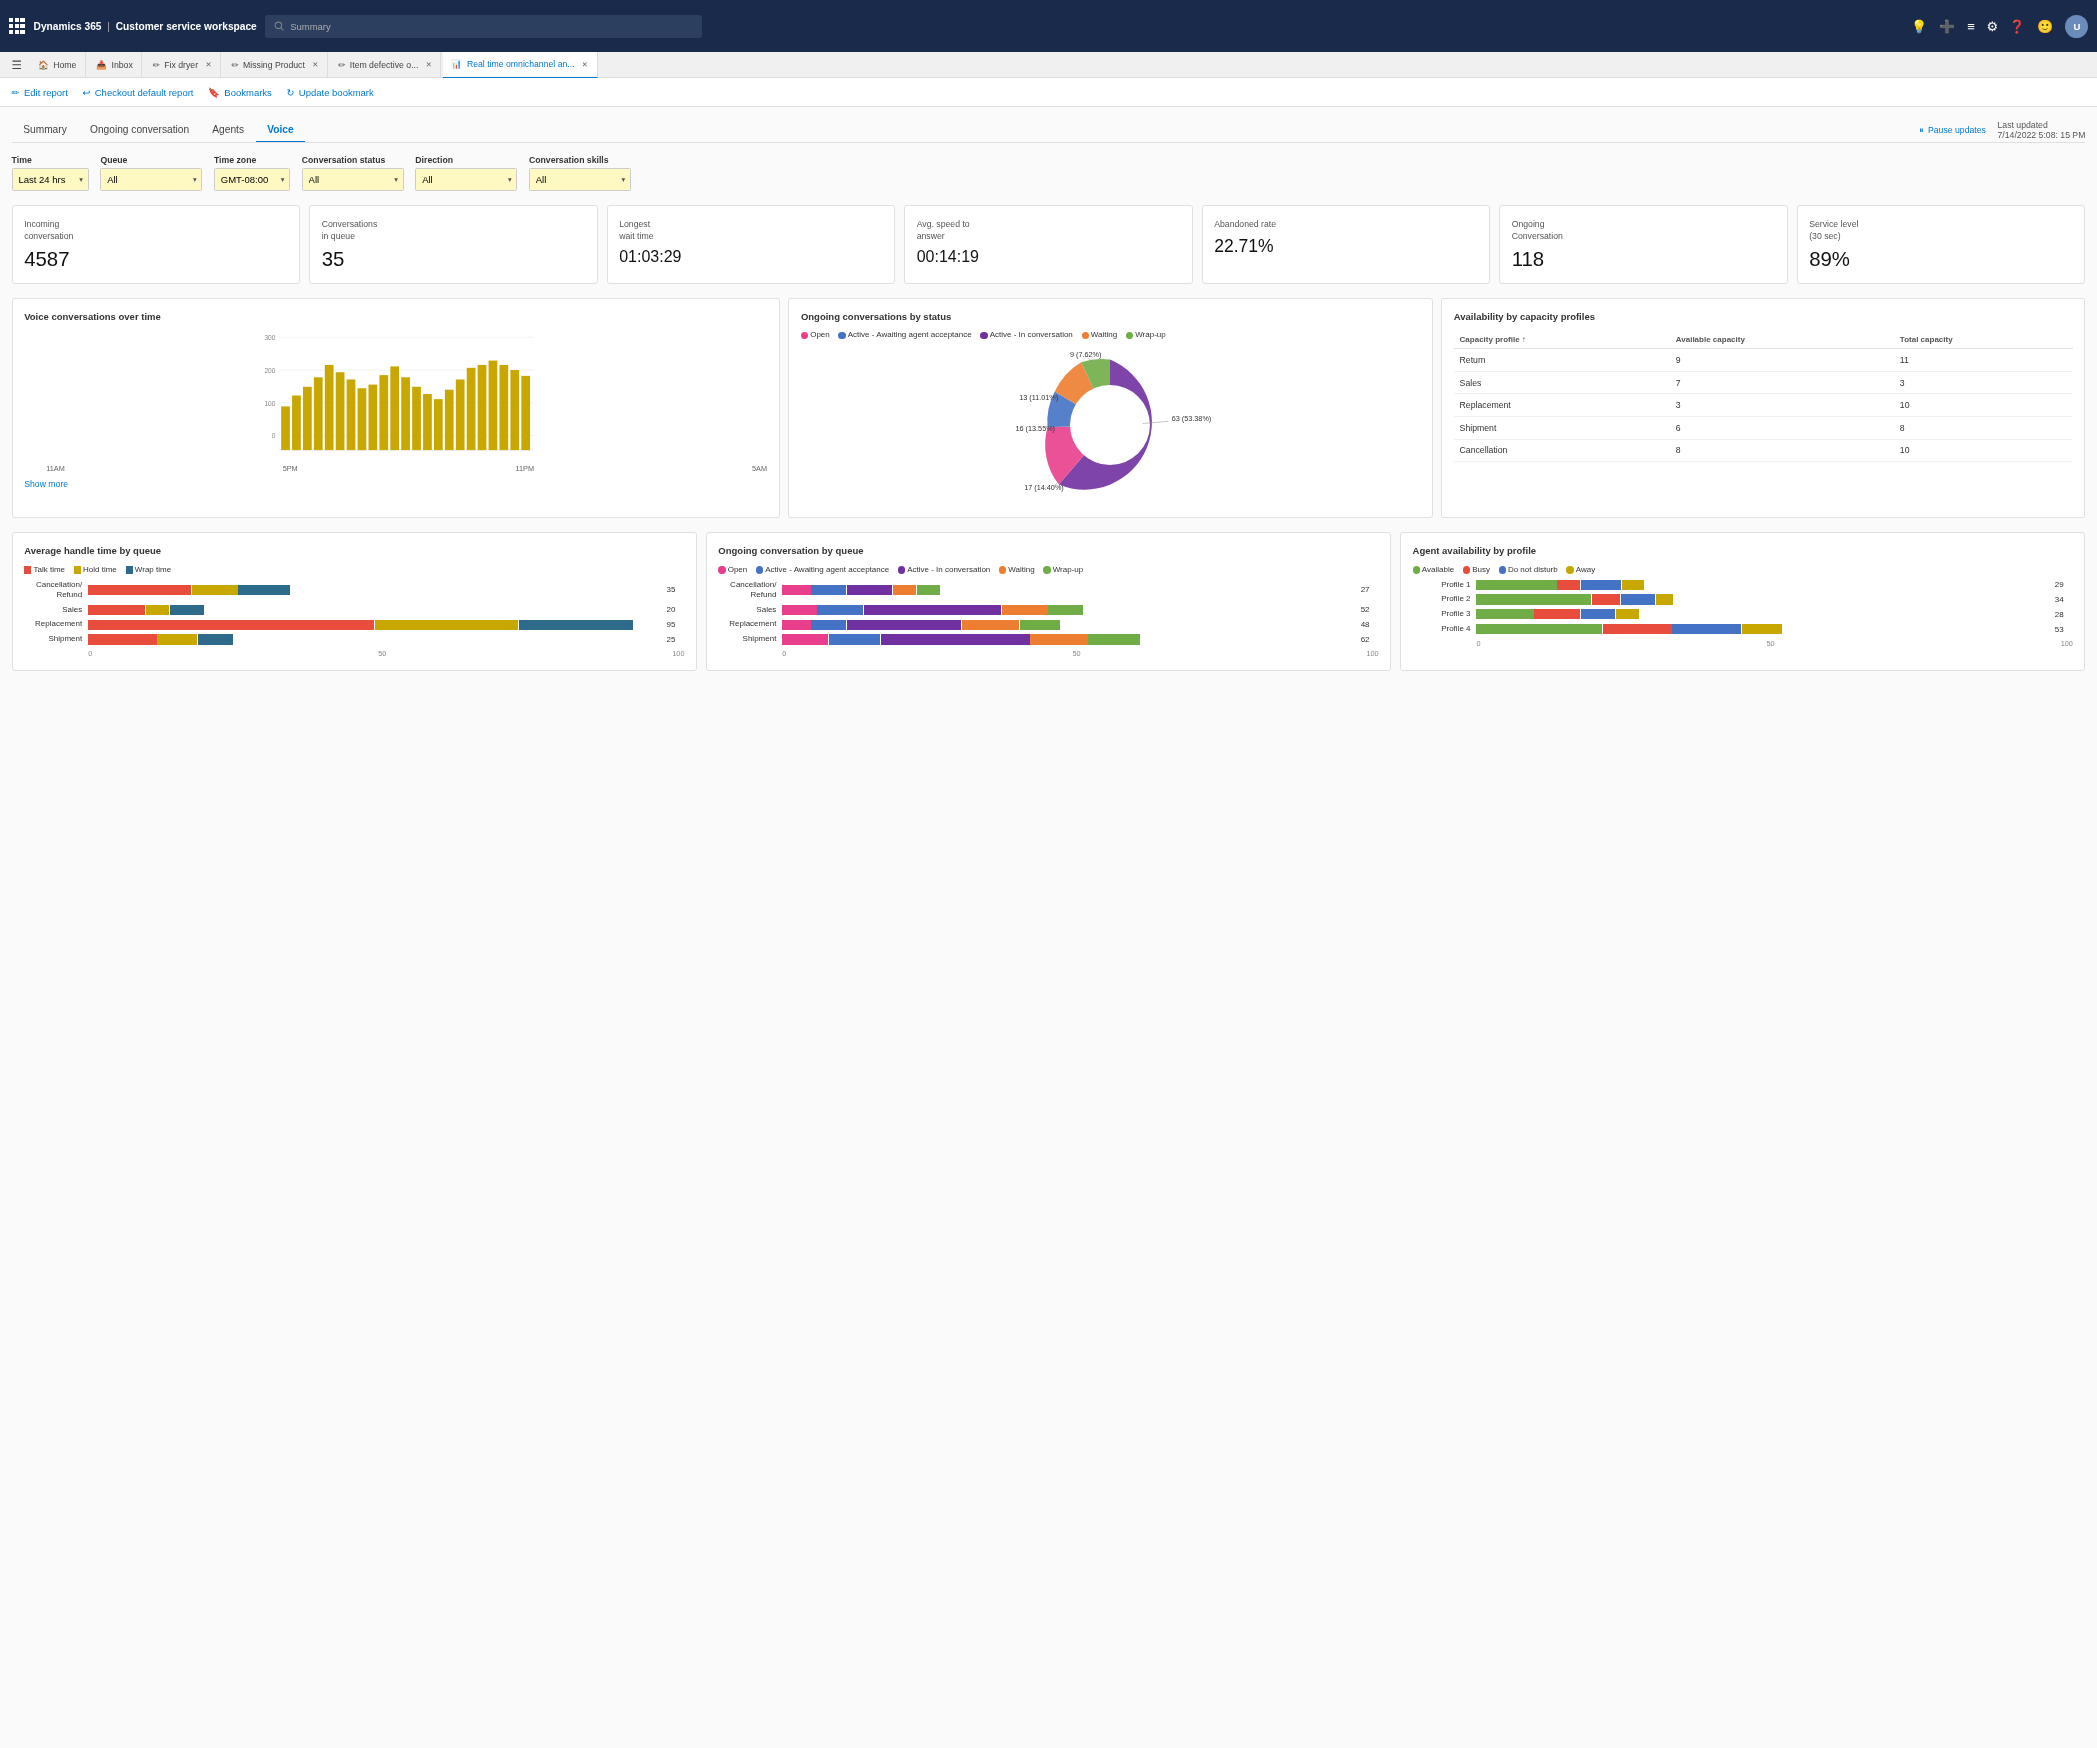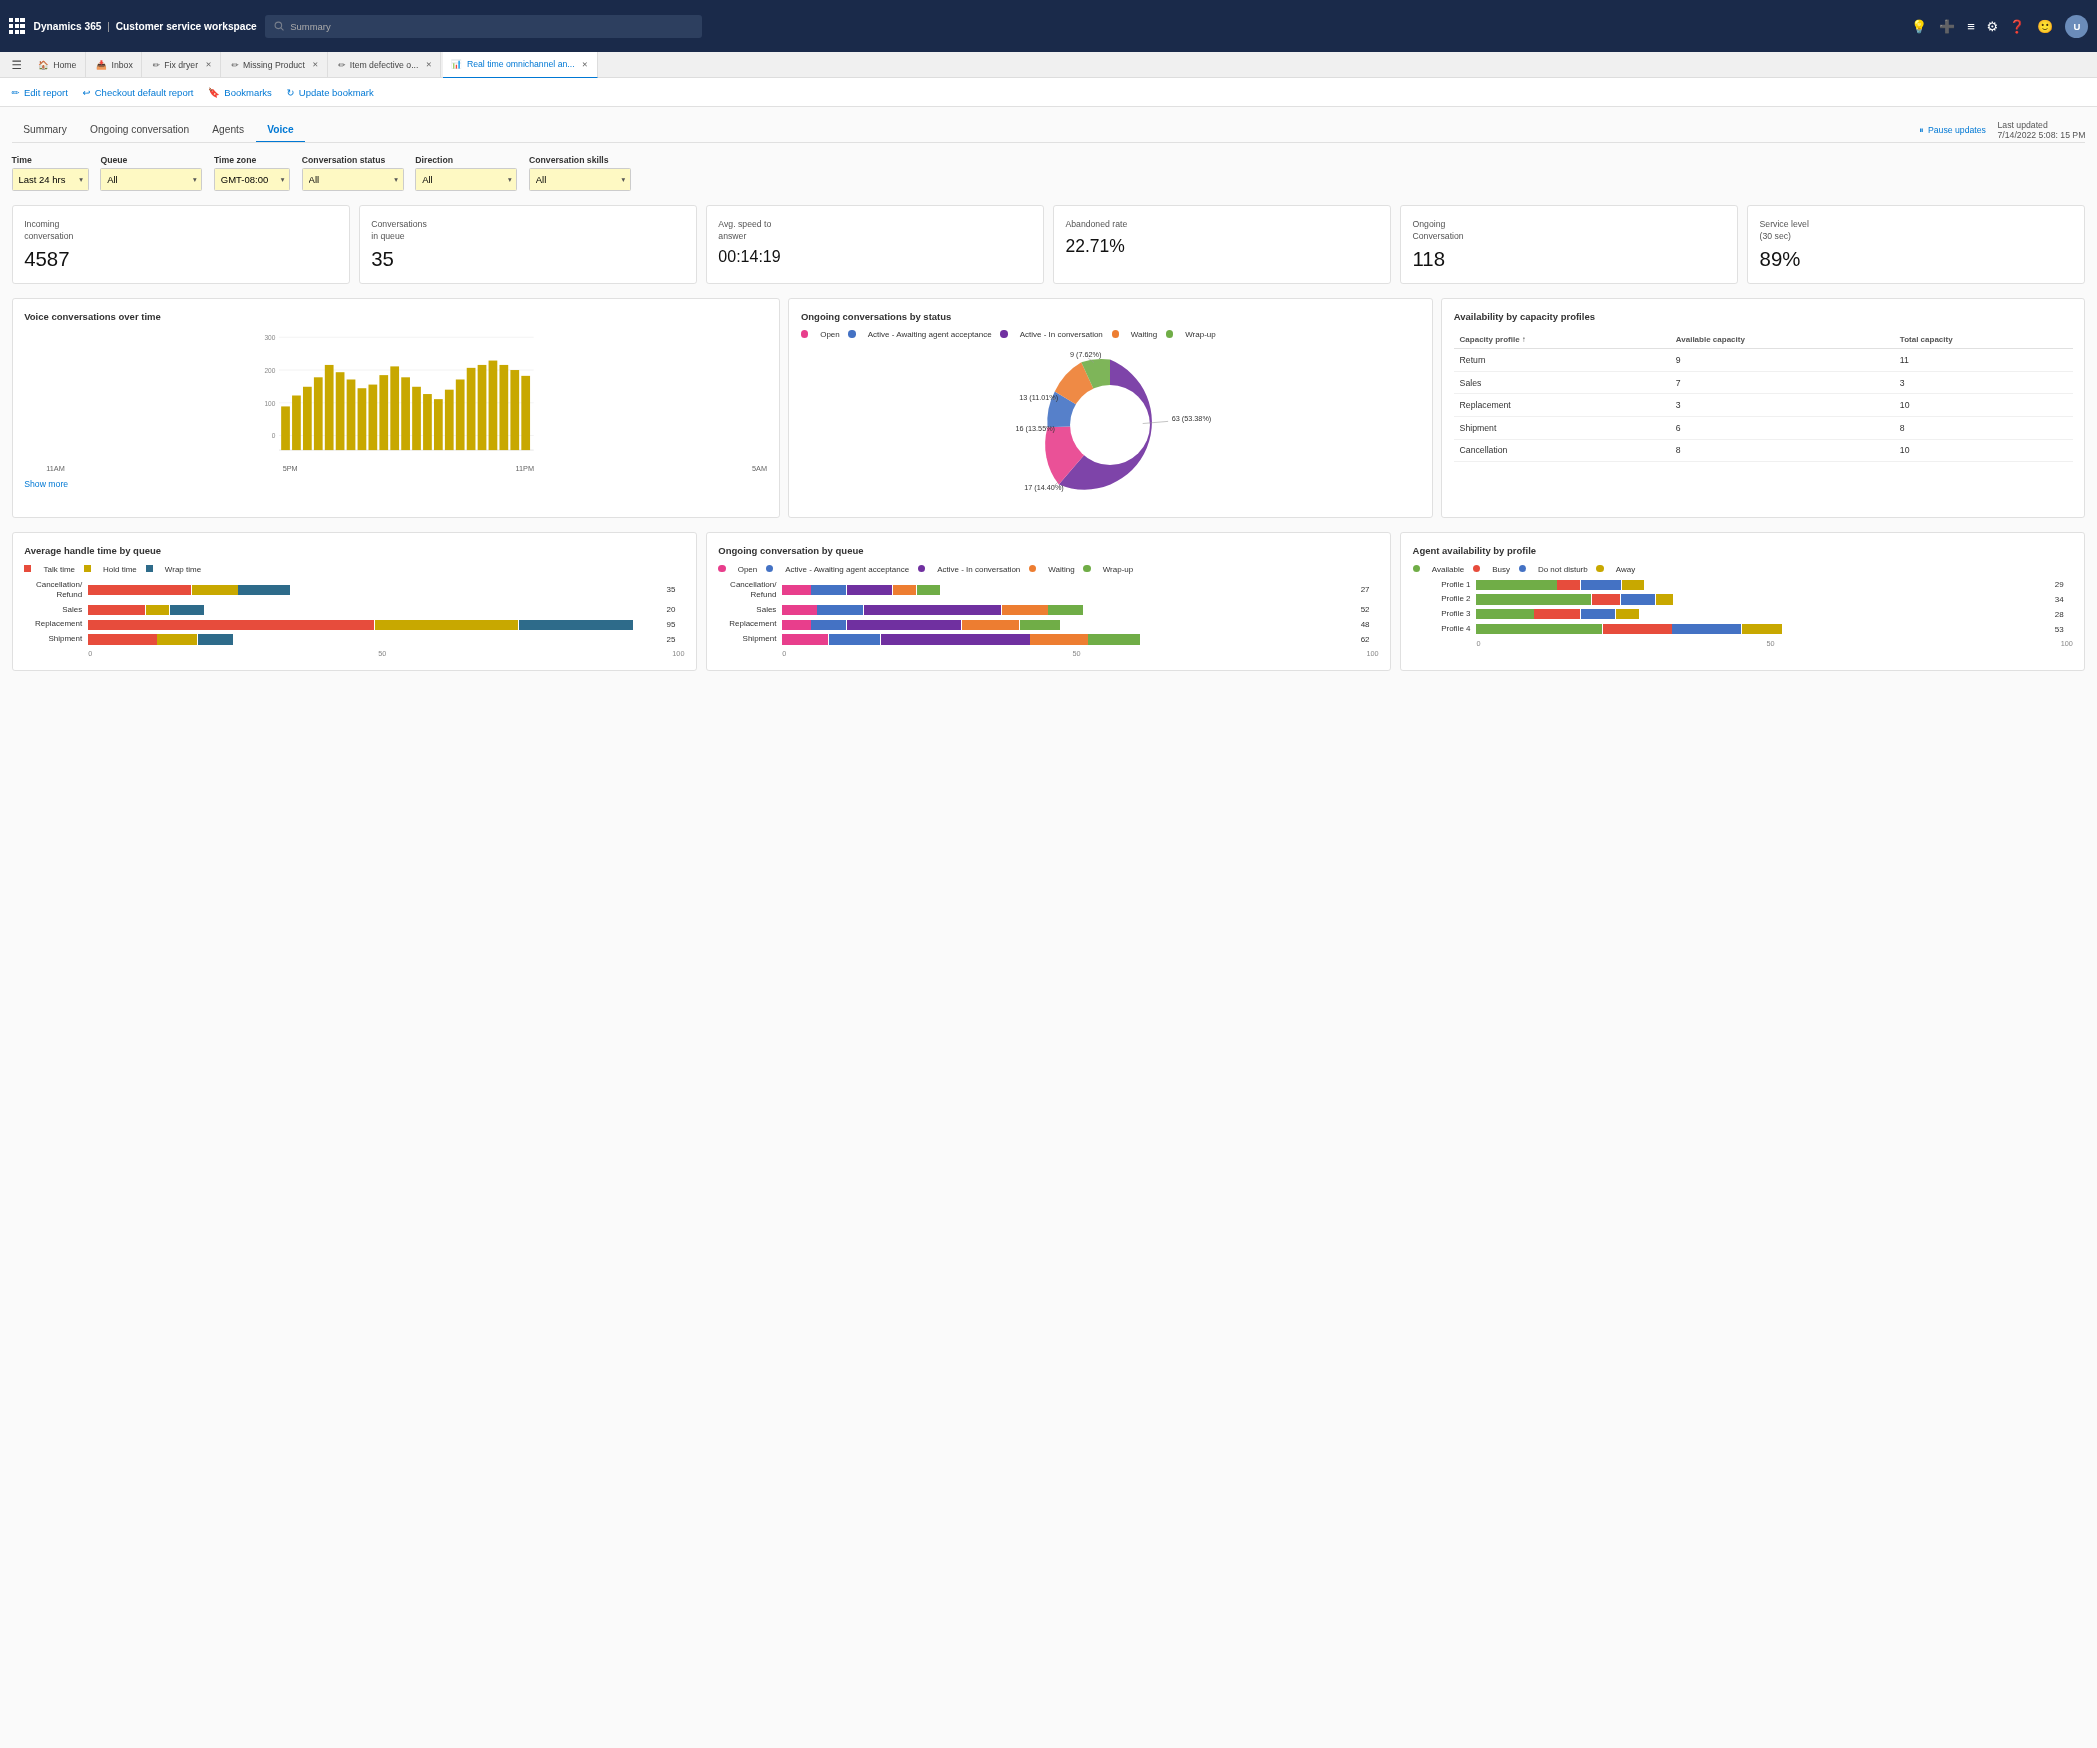--- a/index.html
+++ b/index.html
@@ -60,21 +60,21 @@
     .chart-card-narrow { flex: 1; }
     .chart-title { font-size: 9.5px; font-weight: 600; margin-bottom: 8.7px; color: #333; }
     .show-more { color: #0078d4; font-size: 8.7px; cursor: pointer; margin-top: 5.8px; display: inline-block; }
 
     
     .bar-chart-area { position: relative; height: 131px; }
     .x-axis-labels { display: flex; justify-content: space-between; padding: 2.9px 0 0 22px; font-size: 7.3px; color: #666; }
 
     
     .legend { display: flex; gap: 8.7px; flex-wrap: wrap; margin-bottom: 5.8px; font-size: 8px; }
-    .legend-item { display: flex; align-items: flex-start; gap: 12px; }
+    .legend-item { display: flex; align-items: flex-end; gap: 2px; }
     .legend-dot { width: 7.3px; height: 7.3px; border-radius: 50%; flex-shrink: 0; }
     .legend-square { width: 7.3px; height: 7.3px; flex-shrink: 0; }
 
     
     .donut-container { display: flex; align-items: center; justify-content: center; margin-top: 5.8px; }
 
     
     .avail-table { width: 100%; border-collapse: collapse; font-size: 8.7px; }
     .avail-table th { text-align: left; padding: 4.4px 5.8px; color: #555; font-weight: 600; border-bottom: 0.7px solid #e0e0e0; font-size: 8px; }
     .avail-table td { padding: 5.8px 5.8px; border-bottom: 0.7px solid #f0f0f0; }
@@ -256,20 +256,24 @@
   </div>
 
   <div class="kpi-row">
     <div class="kpi-card">
       <div class="kpi-title">Incoming<br>conversation</div>
       <div class="kpi-value">4587</div>
     </div>
     <div class="kpi-card">
       <div class="kpi-title">Conversations<br>in queue</div>
       <div class="kpi-value">35</div>
+    </div>
+    <div class="kpi-card">
+      <div class="kpi-title">Longest<br>wait time</div>
+      <div class="kpi-value" style="font-size:16px;">01:03:29</div>
     </div>
     <div class="kpi-card">
       <div class="kpi-title">Avg. speed to<br>answer</div>
       <div class="kpi-value" style="font-size:16px;">00:14:19</div>
     </div>
     <div class="kpi-card">
       <div class="kpi-title">Abandoned rate</div>
       <div class="kpi-value" style="font-size:17.5px;">22.71%</div>
     </div>
     <div class="kpi-card">

